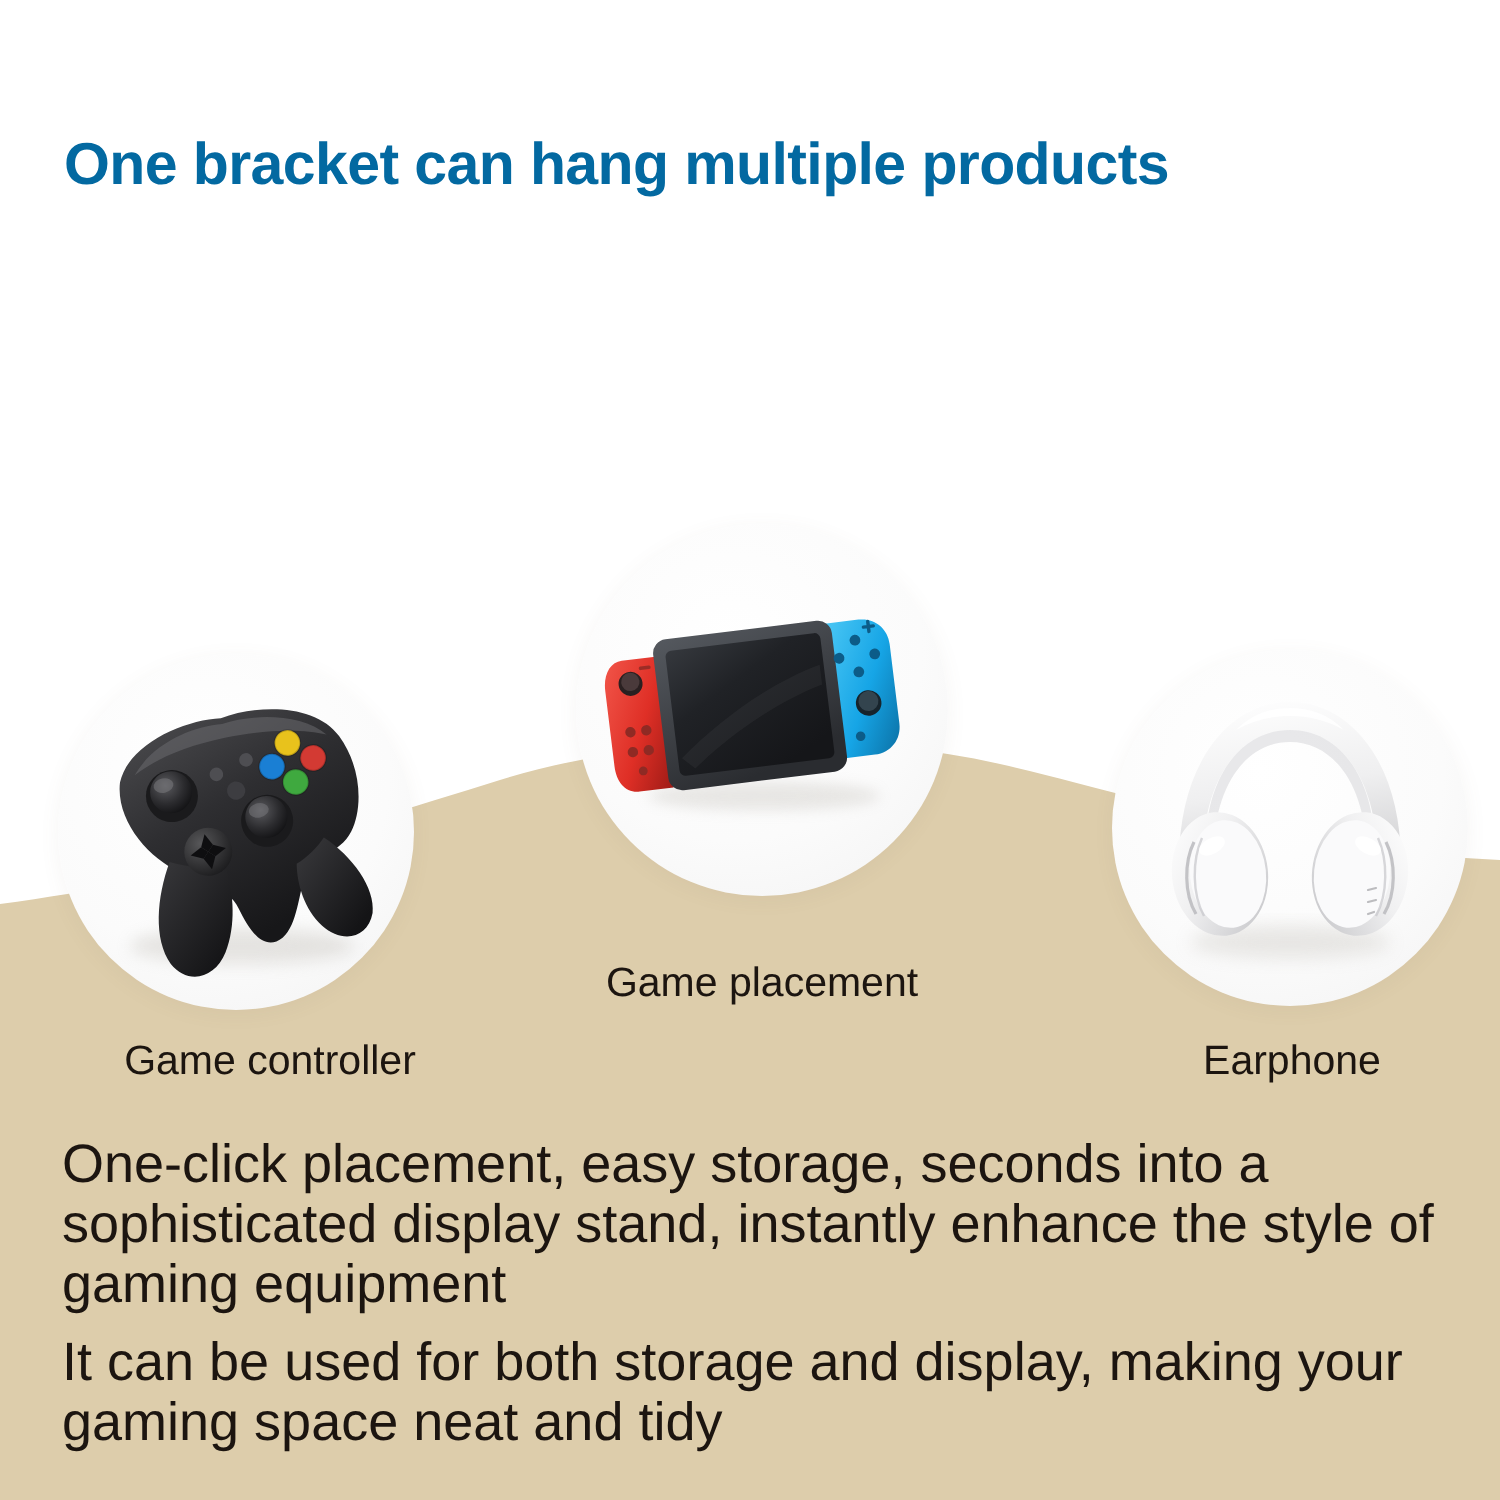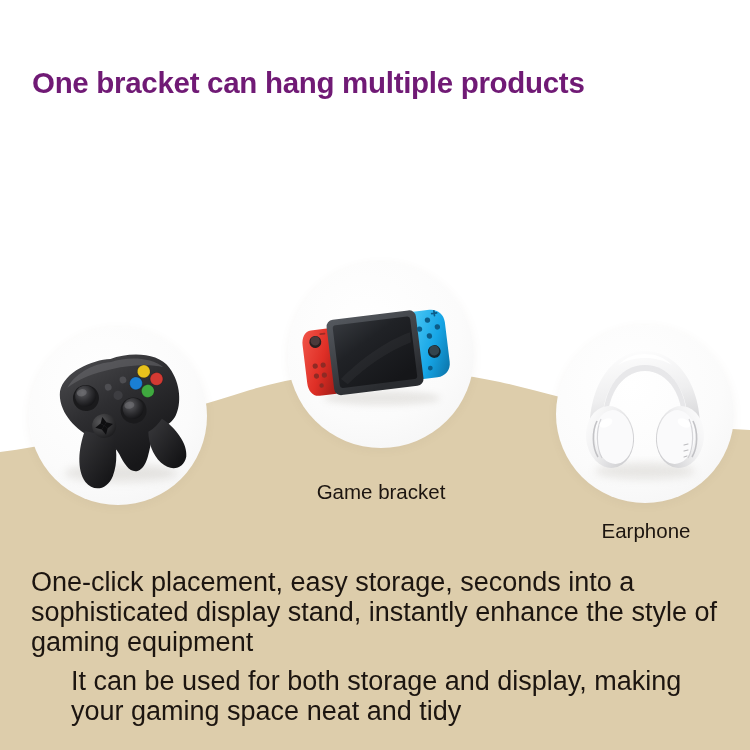--- a/index.html
+++ b/index.html
@@ -33,21 +33,21 @@
 
   
   .title {
     position: absolute;
     left: 32px;
     top: 66px;
     z-index: 6;
     font-size: 29.5px;
     font-weight: bold;
     letter-spacing: -0.3px;
-    color: #701a75;
+    color: #0369a1;
     white-space: nowrap;
   }
 
   
   .product {
     position: absolute;
     z-index: 4;
   }
   .circle {
     position: absolute;
@@ -83,21 +83,21 @@
     top: 567px;
     width: 690px;
     z-index: 6;
   }
   .body-copy p {
     margin: 0 0 9px 0;
     font-size: 27px;
     line-height: 30px;
     color: #1c1510;
   }
-  .body-copy p:last-child { margin-bottom: 0; margin-left: 40px; }
+  .body-copy p:last-child { margin-bottom: 0; }
 
   
   .art { position: absolute; }
 </style>
 </head>
 <body>
 
 <div id="page">
 
   <svg class="beige-layer" viewBox="0 0 750 750" preserveAspectRatio="none" aria-hidden="true">
@@ -189,20 +189,21 @@
           <circle cx="133" cy="60" r="6.4" fill="#d33a33"></circle>
           <circle cx="122" cy="70" r="6.4" fill="#3fa93f"></circle>
           <circle cx="122" cy="50" r="6.4" fill="none" stroke="#000" stroke-opacity="0.18"></circle>
           <circle cx="112" cy="60" r="6.4" fill="none" stroke="#000" stroke-opacity="0.18"></circle>
           <circle cx="133" cy="60" r="6.4" fill="none" stroke="#000" stroke-opacity="0.18"></circle>
           <circle cx="122" cy="70" r="6.4" fill="none" stroke="#000" stroke-opacity="0.18"></circle>
         </g>
       </svg>
     </div>
   </div>
+  <div class="label label-left">Game controller</div>
 
   <div class="product prod-center">
     <div class="circle circle-center">
       <svg class="art" style="left:0;top:0;width:186px;height:186px;" viewBox="0 0 186 186" aria-hidden="true">
         <defs>
           <linearGradient id="swScreen" x1="0" y1="0" x2="0.7" y2="1">
             <stop offset="0%" stop-color="#35383d"></stop>
             <stop offset="40%" stop-color="#202226"></stop>
             <stop offset="100%" stop-color="#151619"></stop>
           </linearGradient>
@@ -261,21 +262,21 @@
           <circle cx="134" cy="72" r="2.7" fill="#0c5c88"></circle>
           <circle cx="143" cy="80" r="2.7" fill="#0c5c88"></circle>
           <path d="M148,58 h5 M150.5,55.5 v5" stroke="#0c5c88" stroke-width="1.7" stroke-linecap="round"></path>
           <circle cx="146" cy="96" r="6.4" fill="#17242c"></circle>
           <circle cx="146" cy="95" r="5" fill="#33444e"></circle>
           <circle cx="140" cy="112" r="2.4" fill="#0c5c88"></circle>
         </g>
       </svg>
     </div>
   </div>
-  <div class="label label-center">Game bracket</div>
+  <div class="label label-center">Game placement</div>
 
   <div class="product prod-right">
     <div class="circle circle-right">
       <svg class="art" style="left:0;top:0;width:178px;height:178px;" viewBox="0 0 178 178" aria-hidden="true">
         <defs>
           <linearGradient id="hpBand" x1="0" y1="0" x2="0.2" y2="1">
             <stop offset="0%" stop-color="#ffffff"></stop>
             <stop offset="55%" stop-color="#efeff0"></stop>
             <stop offset="100%" stop-color="#d2d2d4"></stop>
           </linearGradient>

